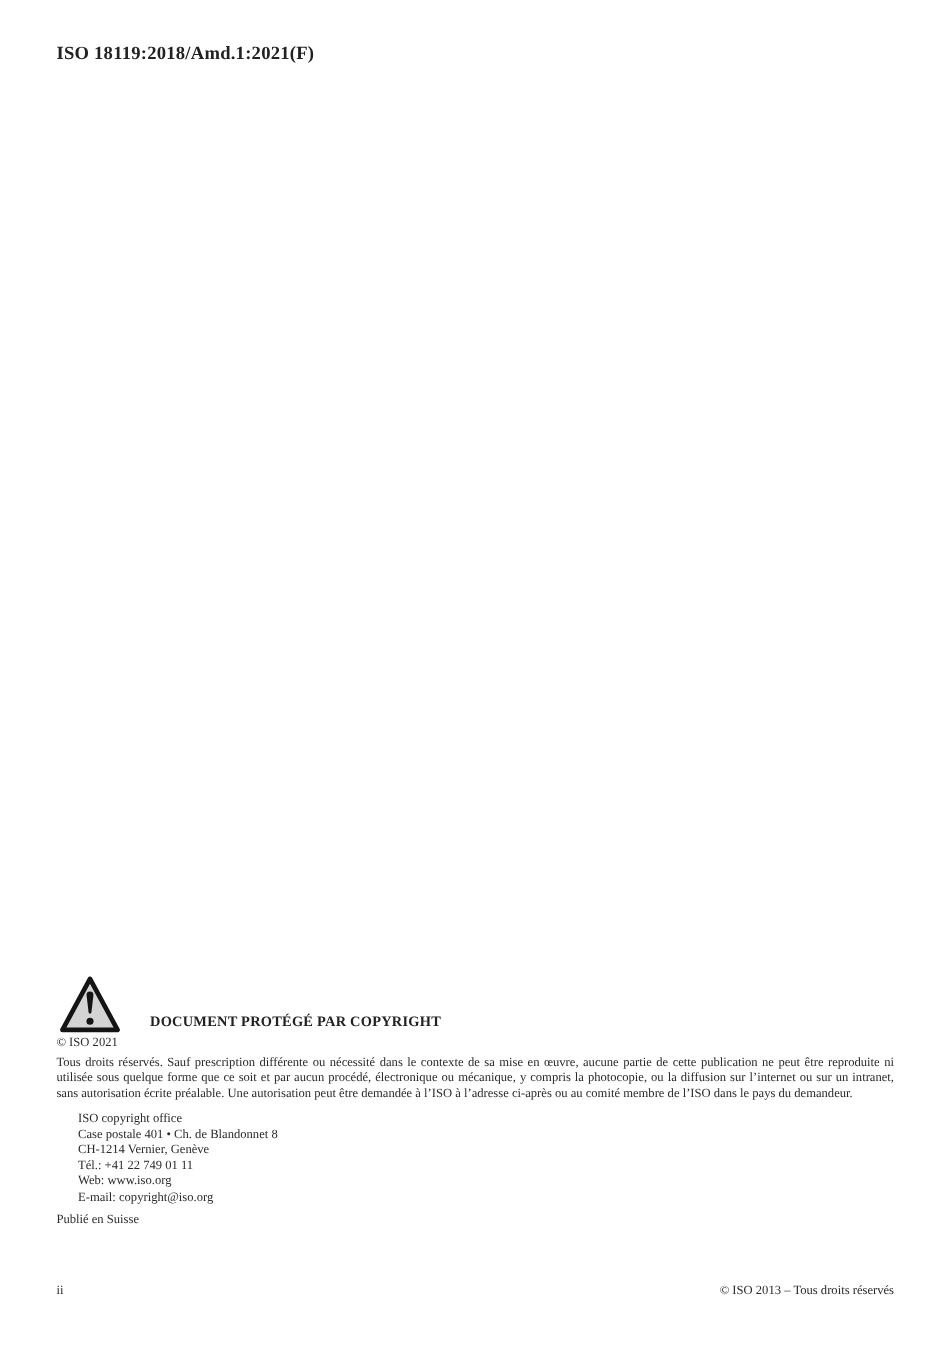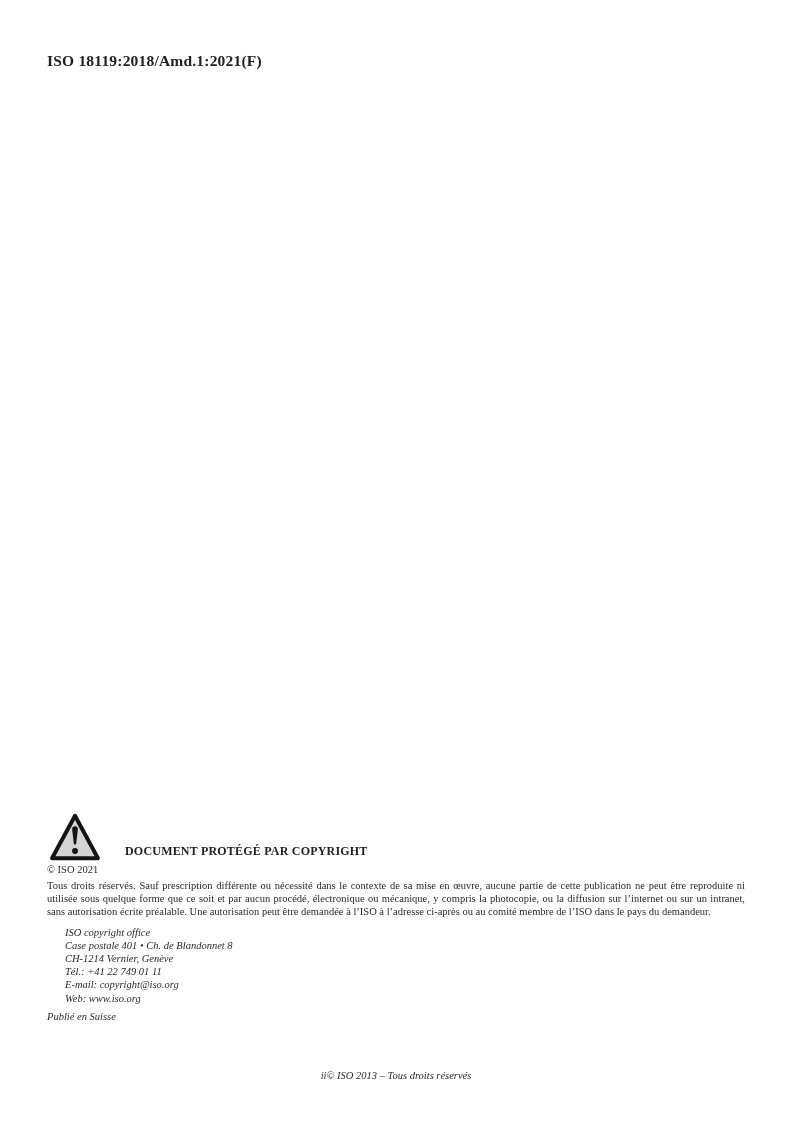--- a/index.html
+++ b/index.html
@@ -9,21 +9,21 @@
     width: 793px;
     height: 1122px;
     background: #ffffff;
     font-family: "Liberation Serif", "DejaVu Serif", serif;
     color: #2a2a2a;
     overflow: hidden;
   }
   .doc-header {
     position: absolute;
     left: 47px;
-    top: 52px;
+    top: 36px;
     font-size: 15.5px;
     font-weight: bold;
     letter-spacing: 0.2px;
     color: #222222;
   }
   .copyright-section {
     position: absolute;
     left: 47px;
     right: 48px;
     top: 812px;
@@ -56,38 +56,36 @@
     font-size: 10.5px;
     line-height: 13.2px;
     text-align: justify;
   }
   .address-block {
     margin-top: 7px;
     margin-left: 18px;
     font-size: 10.5px;
     line-height: 13.2px;
   }
-  .address-line { display: block; font-style: italic; }
+  .address-line { display: block; }
   .published-line {
     margin-top: 5px;
     font-size: 10.5px;
     line-height: 13px;
-    font-style: italic;
   }
   .doc-footer {
     position: absolute;
     left: 47px;
     right: 48px;
     top: 1070px;
     display: flex;
-    justify-content: center;
+    justify-content: space-between;
     align-items: baseline;
     font-size: 10.5px;
     color: #2a2a2a;
-    font-style: italic;
   }
 </style>
 </head>
 <body>
 
 <div class="page">
 
   <div class="doc-header">ISO 18119:2018/Amd.1:2021(F)</div>
 
   <div class="copyright-section">
@@ -103,22 +101,22 @@
 
     <div class="copyright-notice">© ISO 2021</div>
 
     <div class="copyright-body">Tous droits réservés. Sauf prescription différente ou nécessité dans le contexte de sa mise en œuvre, aucune partie de cette publication ne peut être reproduite ni utilisée sous quelque forme que ce soit et par aucun procédé, électronique ou mécanique, y compris la photocopie, ou la diffusion sur l’internet ou sur un intranet, sans autorisation écrite préalable. Une autorisation peut être demandée à l’ISO à l’adresse ci-après ou au comité membre de l’ISO dans le pays du demandeur.</div>
 
     <div class="address-block">
       <span class="address-line">ISO copyright office</span>
       <span class="address-line">Case postale 401 • Ch. de Blandonnet 8</span>
       <span class="address-line">CH-1214 Vernier, Genève</span>
       <span class="address-line">Tél.: +41 22 749 01 11</span>
+      <span class="address-line">Web: www.iso.org</span>
       <span class="address-line">E-mail: copyright@iso.org</span>
-      <span class="address-line">Web: www.iso.org</span>
     </div>
 
     <div class="published-line">Publié en Suisse</div>
 
   </div>
 
   <div class="doc-footer">
     <span>ii</span>
     <span>© ISO 2013 – Tous droits réservés</span>
   </div>

